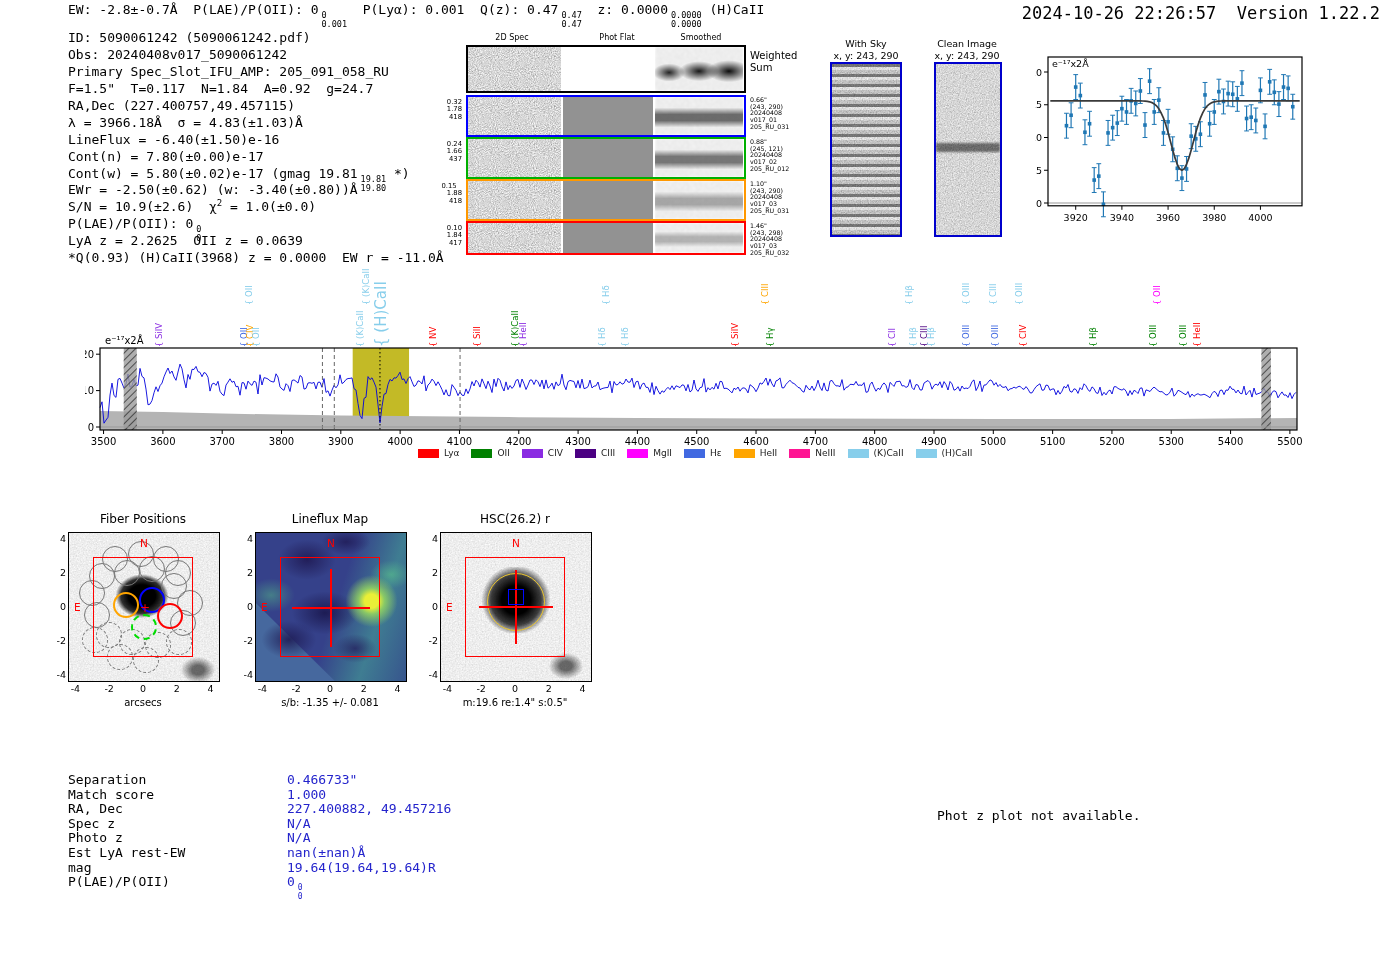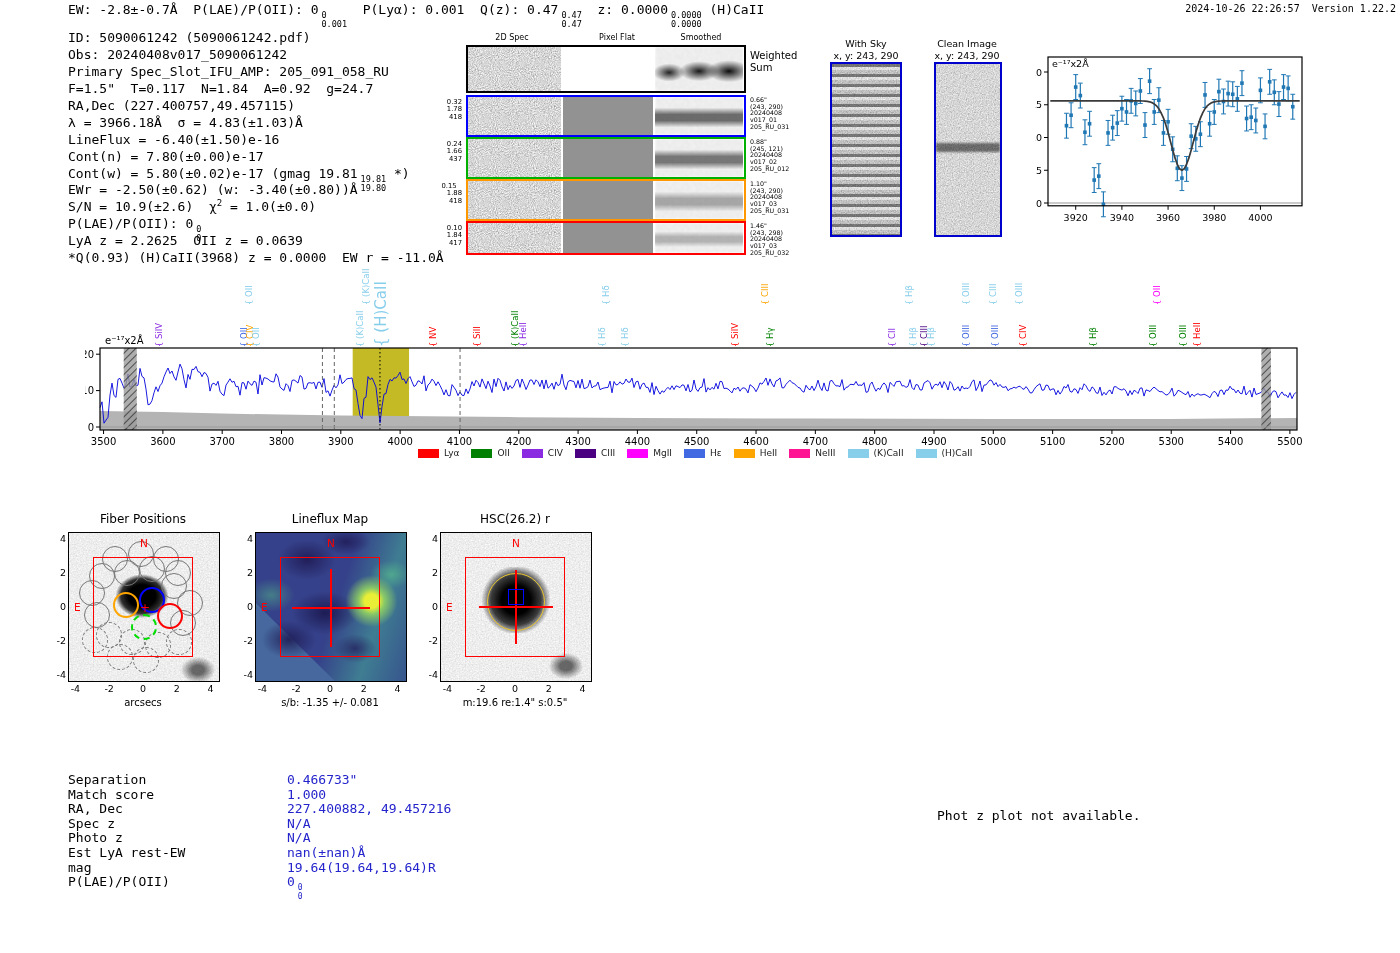--- a/index.html
+++ b/index.html
@@ -5,21 +5,21 @@
   html,body{margin:0;padding:0;background:#fff}
   .page{position:relative;width:1400px;height:953px;background:#fff;overflow:hidden;
         font-family:"DejaVu Sans",sans-serif;color:#000}
   .abs{position:absolute}
   .mono{font-family:"DejaVu Sans Mono",monospace;white-space:pre;color:#000}
   .frac{display:inline-flex;flex-direction:column;font-size:8.5px;line-height:1.08;
         vertical-align:-4px;margin-left:3px;text-align:left}
   .frac span{display:block}
   .rsup{font-size:9px;vertical-align:super;line-height:0}
   .hdr{left:68px;top:2px;font-size:13px}
-  .hdr-right{right:4px;top:3px;font-size:10px}
+  .hdr-right{right:20px;top:3px;font-size:17px}
   .info{left:68px;top:30px;font-size:13px}
   .info .iline{height:16.95px}
   
   .colhdr{top:33px;font-size:8px;color:#000;transform:translateX(-50%)}
   .srow{position:absolute;left:466px;width:276px;display:flex;gap:2px;background:#fff;box-sizing:content-box}
   .seg{position:relative;overflow:hidden;height:100%}
   .noise{position:absolute;inset:0;width:100%;height:100%;display:block}
   .blursvg{filter:blur(1.3px)}
   .lleft{position:absolute;width:26px;text-align:right;font-size:6.8px;line-height:7.4px;color:#000}
   .rlab{position:absolute;left:750px;width:70px;font-size:6.3px;line-height:6.7px;color:#000}
@@ -116,21 +116,21 @@
 </svg>
 
 <div class="page">
 
   <div class="abs mono hdr" id="hdrLine"><span>EW: -2.8±-0.7Å  P(LAE)/P(OII): 0</span><span class="frac"><span>0</span><span>0.001</span></span><span>  P(Lyα): 0.001  Q(z): 0.47</span><span class="frac"><span>0.47</span><span>0.47</span></span><span>  z: 0.0000</span><span class="frac"><span>0.0000</span><span>0.0000</span></span><span> (H)CaII</span></div>
   <div class="abs mono hdr-right"><span>2024-10-26 22:26:57</span><span>  </span><span>Version 1.22.2</span></div>
 
   <div class="abs mono info" id="infoBlock"><div class="iline"><span>ID: 5090061242 (5090061242.pdf)</span></div><div class="iline"><span>Obs: 20240408v017_5090061242</span></div><div class="iline"><span>Primary Spec_Slot_IFU_AMP: 205_091_058_RU</span></div><div class="iline"><span>F=1.5"  T=0.117  N=1.84  A=0.92  g=24.7</span></div><div class="iline"><span>RA,Dec (227.400757,49.457115)</span></div><div class="iline"><span>λ = 3966.18Å  σ = 4.83(±1.03)Å</span></div><div class="iline"><span>LineFlux = -6.40(±1.50)e-16</span></div><div class="iline"><span>Cont(n) = 7.80(±0.00)e-17</span></div><div class="iline"><span>Cont(w) = 5.80(±0.02)e-17 (gmag 19.81</span><span class="frac"><span>19.81</span><span>19.80</span></span><span> *)</span></div><div class="iline"><span>EWr = -2.50(±0.62) (w: -3.40(±0.80))Å</span></div><div class="iline"><span>S/N = 10.9(±2.6)  χ</span><span class="rsup">2</span><span> = 1.0(±0.0)</span></div><div class="iline"><span>P(LAE)/P(OII): 0</span><span class="frac"><span>0</span><span>0</span></span></div><div class="iline"><span>LyA z = 2.2625  OII z = 0.0639</span></div><div class="iline"><span>*Q(0.93) (H)CaII(3968) z = 0.0000  EW r = -11.0Å</span></div></div>
 
   <div class="abs colhdr" style="left:512px">2D Spec</div>
-  <div class="abs colhdr" style="left:617px">Pixel Flat</div>
+  <div class="abs colhdr" style="left:617px">Phot Flat</div>
   <div class="abs colhdr" style="left:701px">Smoothed</div>
   <div id="spec2d">
       <div class="srow" style="top: 45px; height: 44px; border: 2px solid rgb(0, 0, 0);">
         <div class="seg" style="width: 93px;">
           <svg class="noise">
             <rect width="100%" height="100%" filter="url(#grainHard)"></rect>
           </svg>
         </div>
         <div class="seg" style="width: 90px; background: rgb(255, 255, 255);"></div>
         <div class="seg" style="width: 88px;">

